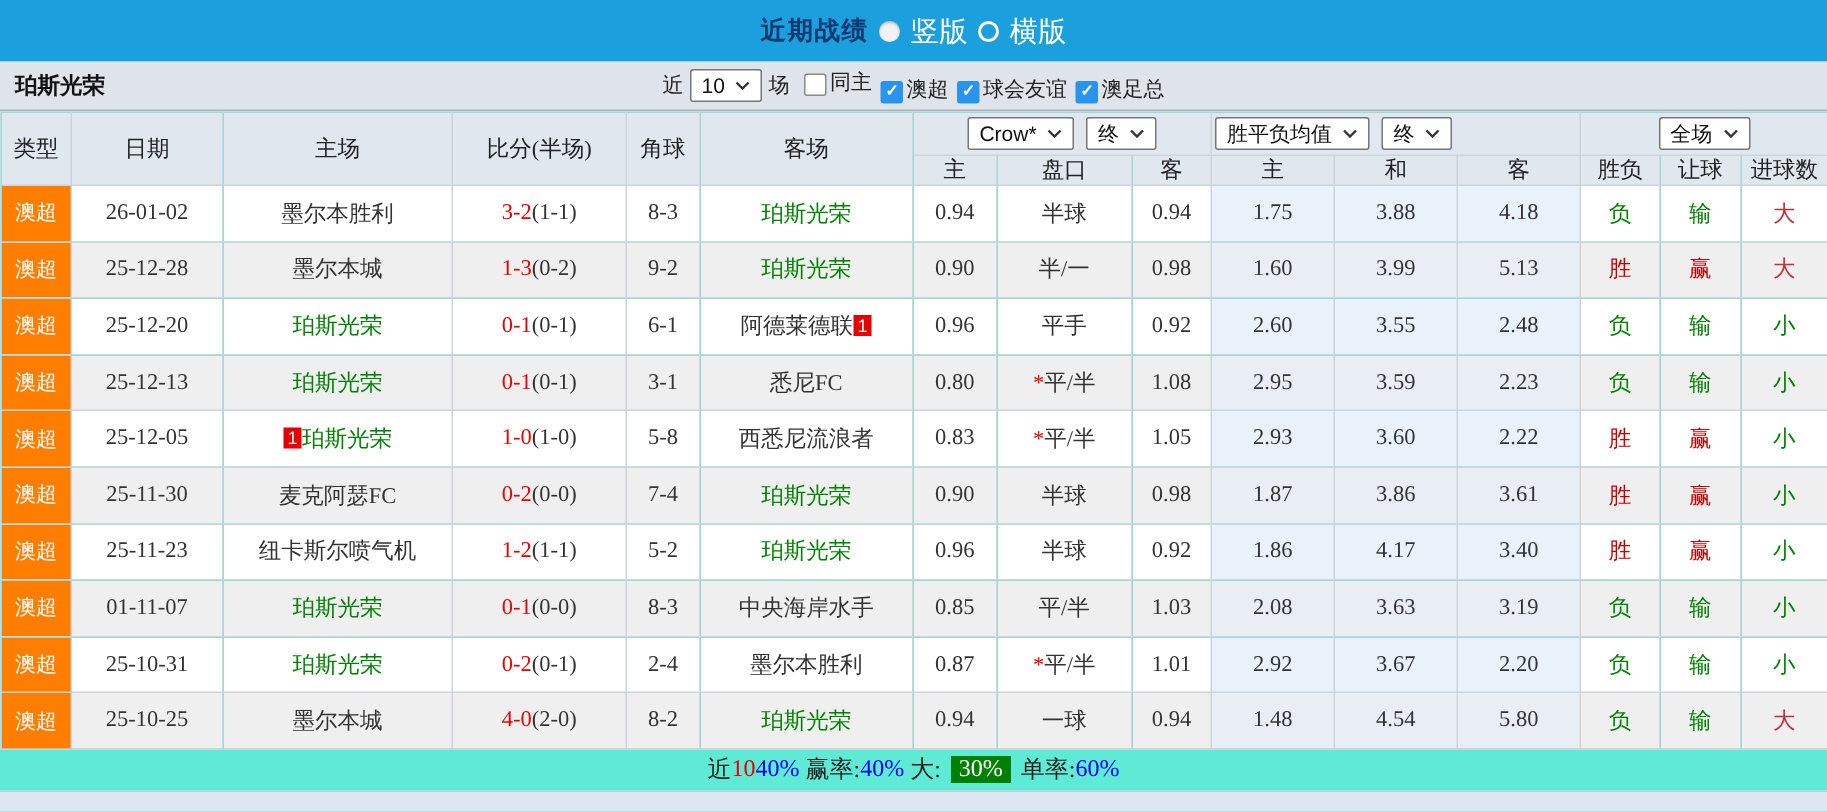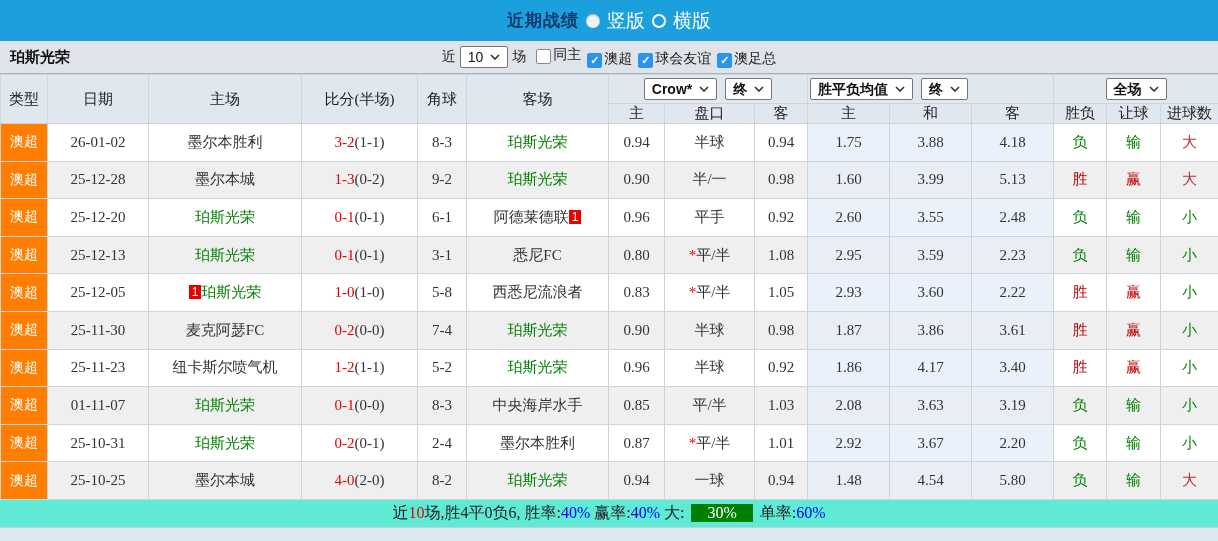--- a/index.html
+++ b/index.html
@@ -25,21 +25,21 @@
   .cb.checked { background:#2a93ee; border-color:#2a93ee; color:#fff; font-size:11px; font-weight:bold; line-height:1; }
   .filter-item { display:inline-flex; align-items:flex-end; }
 
   
   table.results { border-collapse:collapse; table-layout:fixed; width:1218px; font-family:"Liberation Serif", serif; }
   table.results th, table.results td { border:1px solid #ccd4dc; text-align:center; padding:0; overflow:hidden; white-space:nowrap; }
   thead th { background:#e0e7ef; font-weight:normal; font-size:15px; color:#222; }
   tr.ddl-row th { height:29px; }
   tr.sub-row th { height:20px; }
   .ddl-cell { text-align:center; }
-  .ddl-wrap { display:flex; align-items:flex-start; gap:8px; justify-content:center; padding:0 2px;font-weight:bold; }
+  .ddl-wrap { display:flex; align-items:flex-start; gap:8px; justify-content:center; padding:0 2px; }
   .ddl-wrap.left { justify-content:flex-start; }
 
   tbody tr { height:37.6px; }
   tbody td { font-size:15px; color:#333; background:#fff; }
   tbody tr:nth-child(even) td { background:#efefef; }
   tbody td.mean { background:#e9f2fb; }
   tbody tr:nth-child(even) td.mean { background:#e9eef4; }
   td.type-cell { background:#ff7e00 !important; color:#fff; font-size:14px; font-family:"Liberation Sans", sans-serif; border-right-color:#fff; border-bottom-color:#fff; }
   .self-team { color:#008000; }
   .ft-score { color:#e60000; }
@@ -48,21 +48,21 @@
   .badge-1 { display:inline-block; background:#e60000; color:#fff; font-size:12px; line-height:14px; padding:0 3px; font-family:"Liberation Sans", sans-serif; vertical-align:1px; }
   .res-win { color:#c00000; }
   .res-loss { color:#008000; }
   .res-big { color:#c0303a; }
   .res-small { color:#008000; }
 
   
   .summary { height:27px; display:flex; align-items:center; justify-content:center; font-size:16px; font-family:"Liberation Serif", serif; color:#222; }
   .summary .blue { color:#0000ee; }
   .summary .red { color:#e60000; }
-  .summary .greenbg { background:#008000; color:#fff; padding:0 16px; margin:0 3px; }
+  .summary .greenbg { background:#008000; color:#fff; padding:0 5px; margin:0 3px; }
   .bottom-strip { height:14px; background:#dde7f1; border-top:1px solid #c3ced9; }
 </style>
 </head>
 <body>
 
 <div class="page">
 
   <div class="topbar">
     <span class="topbar-title">近期战绩</span>
     <span class="radio selected"></span>
@@ -349,21 +349,20 @@
           <td class="res-loss">负</td>
           <td class="res-loss">输</td>
           <td class="res-big">大</td>
         </tr>
       </tbody>
   </table>
 
   <div class="summary" id="summary">
       <span style="white-space: pre;">近</span>
       <span class="red" style="white-space: pre;">10</span>
-      <span style="white-space: pre;">场,胜4平0负6, 胜率:</span>
       <span class="blue" style="white-space: pre;">40%</span>
       <span style="white-space: pre;"> 赢率:</span>
       <span class="blue" style="white-space: pre;">40%</span>
       <span style="white-space: pre;"> 大: </span>
       <span class="greenbg" style="white-space: pre;">30%</span>
       <span style="white-space: pre;"> 单率:</span>
       <span class="blue" style="white-space: pre;">60%</span>
     </div>
   <div class="bottom-strip"></div>
 

